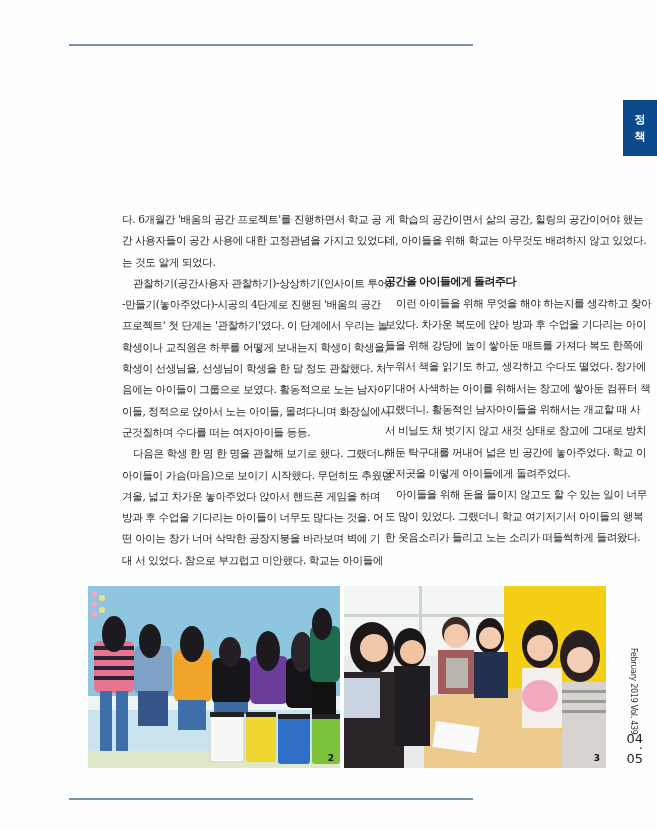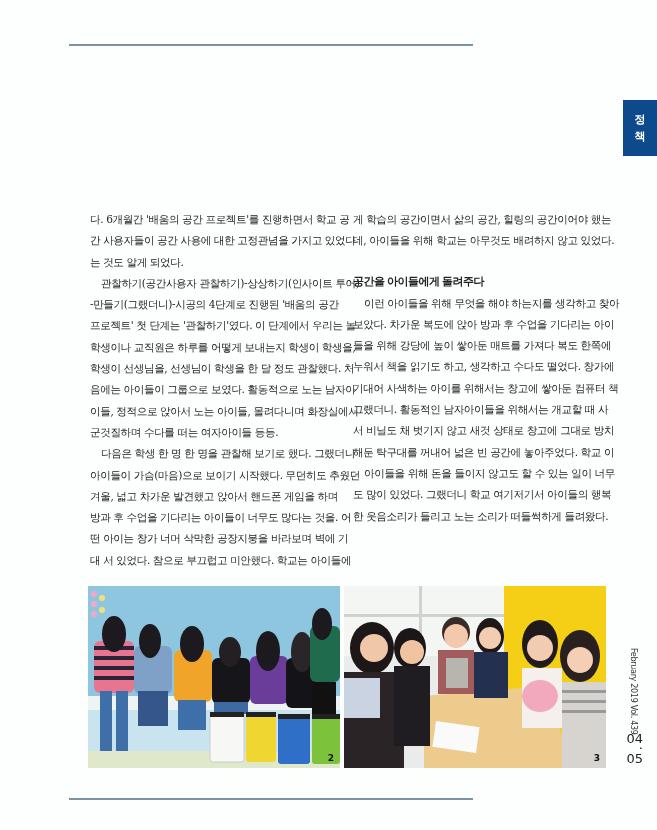--- a/index.html
+++ b/index.html
@@ -16,20 +16,21 @@
     position: absolute; left: 623px; top: 100px; width: 34px; height: 56px;
     background: #0d4a8c; color: #fff;
     font-family: "DejaVu Sans", sans-serif; font-weight: bold; font-size: 11px;
     display: flex; flex-direction: column; align-items: center; justify-content: center;
     line-height: 17px;
   }
   .col {
     position: absolute; top: 209px; width: 245px;
     font-size: 10.6px; line-height: 21.3px; letter-spacing: -0.4px;
     text-align: justify;
+    margin-left: 32px;
   }
   .col.left { left: 90px; }
   .col.right { left: 353px; }
   .col p { margin: 0; }
   .col .line { display:block; white-space: nowrap; text-align-last: justify; text-align: justify; }
   .col .line.last { text-align-last: left; }
   .subhead {
     font-family: Liberation Sans, sans-serif; font-weight: bold; font-size: 11px;
     margin-top: 20px !important; margin-bottom: 3px !important; letter-spacing: -0.5px;
     line-height: 18px;
@@ -65,52 +66,53 @@
 </div>
 
 <div class="col left" id="leftcol">
     <p>
       <span class="line">다. 6개월간 '배움의 공간 프로젝트'를 진행하면서 학교 공</span>
       <span class="line">간 사용자들이 공간 사용에 대한 고정관념을 가지고 있었다</span>
       <span class="line last">는 것도 알게 되었다.</span>
     </p>
     <p>
       <span class="line" style="text-indent: 11px;">관찰하기(공간사용자 관찰하기)-상상하기(인사이트 투어)</span>
-      <span class="line">-만들기(그랬더니)-시공의 4단계로 진행된 '배움의 공간</span>
+      <span class="line">-만들기(놓아주었다)-시공의 4단계로 진행된 '배움의 공간</span>
       <span class="line">프로젝트' 첫 단계는 '관찰하기'였다. 이 단계에서 우리는 놀</span>
       <span class="line">학생이나 교직원은 하루를 어떻게 보내는지 학생이 학생을,</span>
       <span class="line">학생이 선생님을, 선생님이 학생을 한 달 정도 관찰했다. 처</span>
       <span class="line">음에는 아이들이 그룹으로 보였다. 활동적으로 노는 남자아</span>
       <span class="line">이들, 정적으로 앉아서 노는 아이들, 몰려다니며 화장실에서</span>
       <span class="line last">군것질하며 수다를 떠는 여자아이들 등등.</span>
     </p>
     <p>
       <span class="line" style="text-indent: 11px;">다음은 학생 한 명 한 명을 관찰해 보기로 했다. 그랬더니</span>
       <span class="line">아이들이 가슴(마음)으로 보이기 시작했다. 무던히도 추웠던</span>
-      <span class="line">겨울, 넓고 차가운 발견했고 앉아서 핸드폰 게임을 하며</span>
+      <span class="line">겨울, 넓고 차가운 놓아주었다 앉아서 핸드폰 게임을 하며</span>
       <span class="line">방과 후 수업을 기다리는 아이들이 너무도 많다는 것을. 어</span>
       <span class="line">떤 아이는 창가 너머 삭막한 공장지붕을 바라보며 벽에 기</span>
       <span class="line last">대 서 있었다. 참으로 부끄럽고 미안했다. 학교는 아이들에</span>
     </p>
   </div>
 <div class="col right" id="rightcol">
     <p>
       <span class="line">게 학습의 공간이면서 삶의 공간, 힐링의 공간이어야 했는</span>
       <span class="line last">데, 아이들을 위해 학교는 아무것도 배려하지 않고 있었다.</span>
     </p>
     <p class="subhead">공간을 아이들에게 돌려주다</p>
     <p>
       <span class="line" style="text-indent: 11px;">이런 아이들을 위해 무엇을 해야 하는지를 생각하고 찾아</span>
       <span class="line">보았다. 차가운 복도에 앉아 방과 후 수업을 기다리는 아이</span>
       <span class="line">들을 위해 강당에 높이 쌓아둔 매트를 가져다 복도 한쪽에</span>
       <span class="line">누워서 책을 읽기도 하고, 생각하고 수다도 떨었다. 창가에</span>
       <span class="line">기대어 사색하는 아이를 위해서는 창고에 쌓아둔 컴퓨터 책</span>
       <span class="line">그랬더니. 활동적인 남자아이들을 위해서는 개교할 때 사</span>
       <span class="line">서 비닐도 채 벗기지 않고 새것 상태로 창고에 그대로 방치</span>
       <span class="line">해둔 탁구대를 꺼내어 넓은 빈 공간에 놓아주었다. 학교 이</span>
+      <span class="line last">곳저곳을 이렇게 아이들에게 돌려주었다.</span>
     </p>
     <p>
       <span class="line" style="text-indent: 11px;">아이들을 위해 돈을 들이지 않고도 할 수 있는 일이 너무</span>
       <span class="line">도 많이 있었다. 그랬더니 학교 여기저기서 아이들의 행복</span>
       <span class="line last">한 웃음소리가 들리고 노는 소리가 떠들썩하게 들려왔다.</span>
     </p>
   </div>
 
 <div class="photo p2">
   <svg width="252" height="182" viewBox="0 0 252 182">

